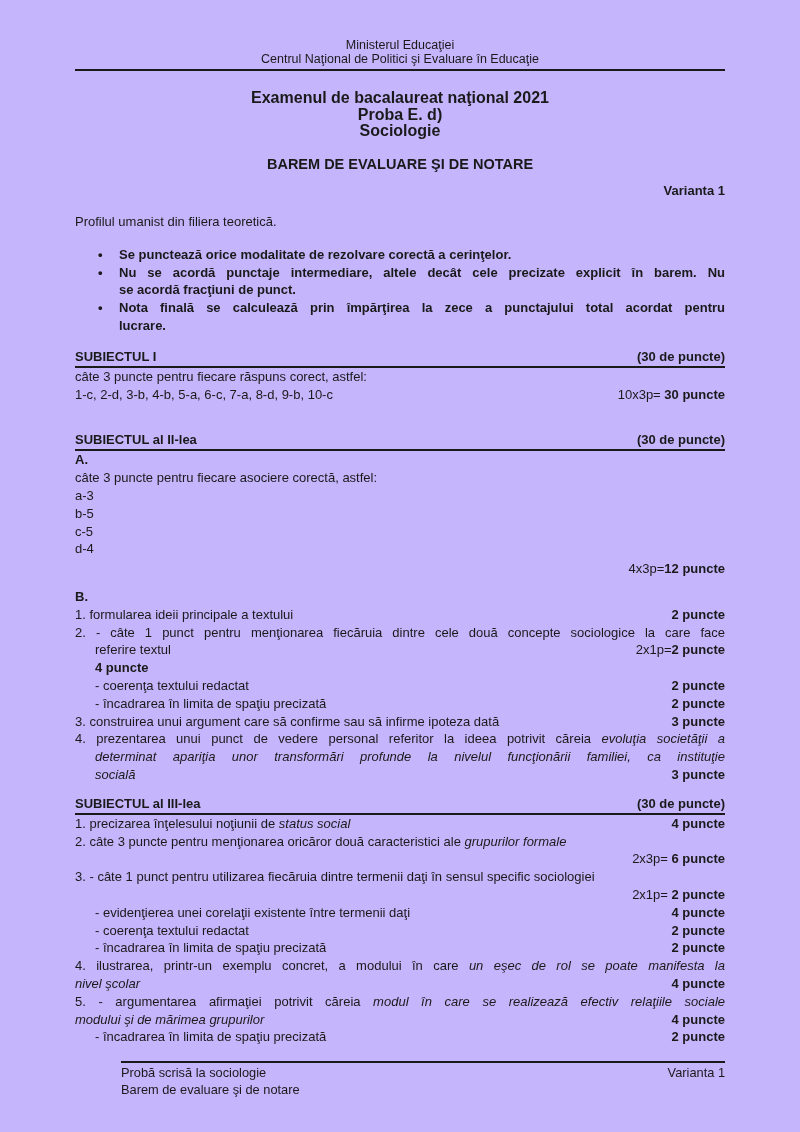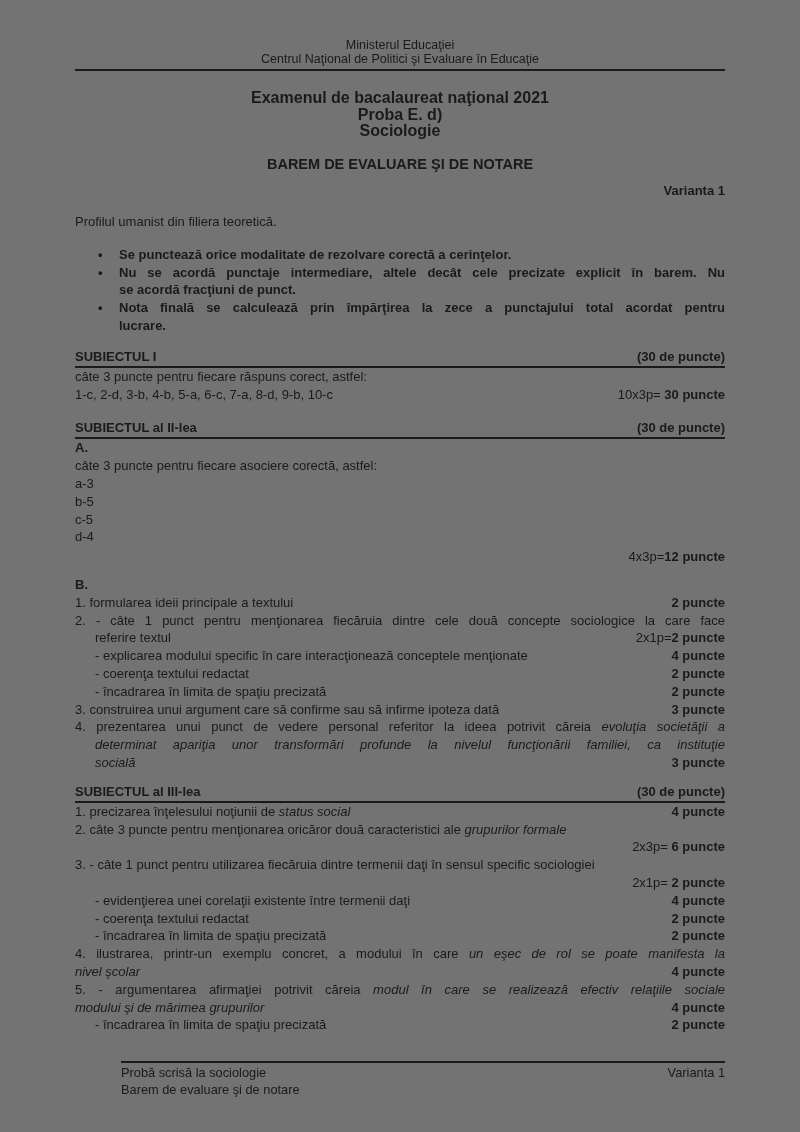--- a/index.html
+++ b/index.html
@@ -1,34 +1,34 @@
 <!DOCTYPE html>
 <html><head>
 <meta charset="utf-8">
 <style>
   html,body { margin:0; padding:0; background:#e8e8e8; }
   .page {
-    width:800px; height:1132px; margin:0 auto; background:#737373;
+    width:800px; height:1132px; margin:0 auto; background:#c4b5fd;
     color:#1a1a1a; font-family:"Liberation Sans", sans-serif;
     font-size:13px; line-height:17.8px; position:relative;
     box-sizing:border-box; padding:38px 75px 0 75px; overflow:hidden;
   }
   .b { font-weight:bold; }
   .hdr-org { text-align:center; font-size:12.5px; line-height:14px; }
   .rule { border-top:2px solid #1a1a1a; margin-top:3px; }
   .hdr-exam { margin-top:19px; text-align:center; font-weight:bold; font-size:16px; line-height:16.5px; }
   .barem { margin-top:16px; text-align:center; font-weight:bold; font-size:14.5px; }
   .variant-top { margin-top:9px; text-align:right; font-weight:bold; }
   .profile { margin-top:13px; }
   .bullets { margin-top:15px; font-weight:bold; padding-left:18px; }
   .bullet { display:flex; }
   .bullet .dot { flex:none; width:26px; padding-left:5px; box-sizing:border-box; }
   .bullet .btext { flex:1; }
   .sect-head { display:flex; justify-content:space-between; font-weight:bold; border-bottom:2px solid #1a1a1a; margin-top:13px; line-height:18px; }
-  .s2head { margin-top:16px; }
+  .s2head { margin-top:28px; }
   .s3head { margin-top:11px; }
   .row { display:flex; justify-content:space-between; align-items:baseline; }
   .pts { white-space:nowrap; font-weight:bold; }
   .pts .n { font-weight:normal; }
   .jl { text-align:justify; text-align-last:justify; }
   .ind { padding-left:20px; }
   .rline { text-align:right; }
   .a-calc { margin-top:2px; }
   .b-label { margin-top:10px; font-weight:bold; }
   .footer {
@@ -112,21 +112,20 @@
     <span>1. formularea ideii principale a textului</span>
     <span class="pts">2 puncte</span>
   </div>
 
   <div class="jl">2. - câte 1 punct pentru menţionarea fiecăruia dintre cele două concepte sociologice la care face</div>
   <div class="row ind">
     <span>referire textul</span>
     <span class="pts"><span class="n">2x1p=</span><span>2 puncte</span></span>
   </div>
   <div class="row ind">
-    <span>- explicarea modului specific în care interacţionează conceptele menţionate</span>
     <span class="pts">4 puncte</span>
   </div>
   <div class="row ind">
     <span>- coerenţa textului redactat</span>
     <span class="pts">2 puncte</span>
   </div>
   <div class="row ind">
     <span>- încadrarea în limita de spaţiu precizată</span>
     <span class="pts">2 puncte</span>
   </div>

